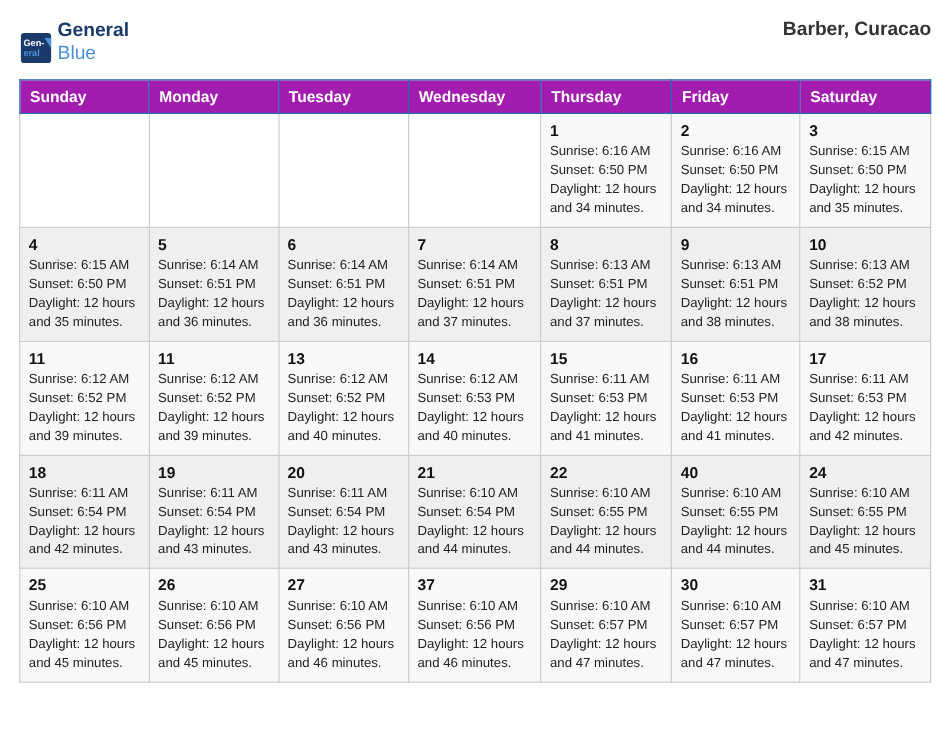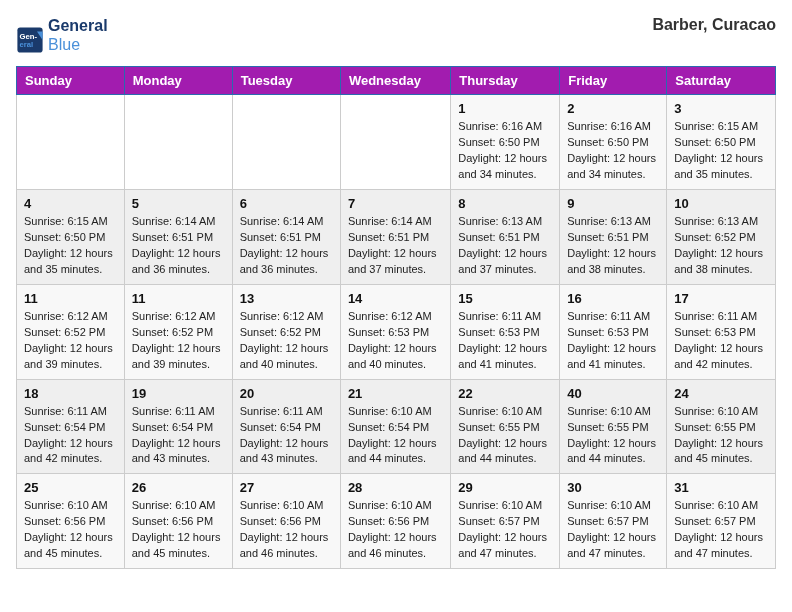--- a/index.html
+++ b/index.html
@@ -285,21 +285,21 @@
 Sunset: 6:56 PM
 Daylight: 12 hours and 45 minutes.</div>
         </td>
         <td>
           <span class="day-number">27</span>
           <div class="day-info" style="white-space: pre-line;">Sunrise: 6:10 AM
 Sunset: 6:56 PM
 Daylight: 12 hours and 46 minutes.</div>
         </td>
         <td>
-          <span class="day-number">28</span>
+          <span class="day-number">37</span>
           <div class="day-info" style="white-space: pre-line;">Sunrise: 6:10 AM
 Sunset: 6:56 PM
 Daylight: 12 hours and 46 minutes.</div>
         </td>
         <td>
           <span class="day-number">29</span>
           <div class="day-info" style="white-space: pre-line;">Sunrise: 6:10 AM
 Sunset: 6:57 PM
 Daylight: 12 hours and 47 minutes.</div>
         </td>

